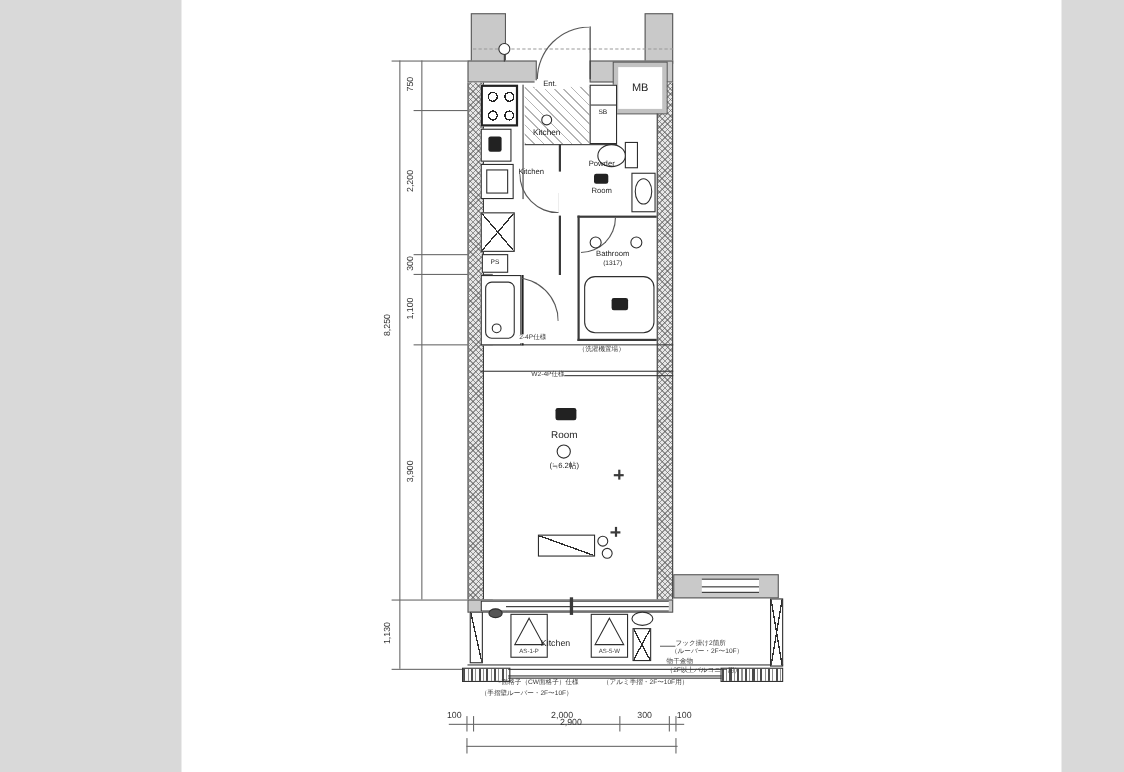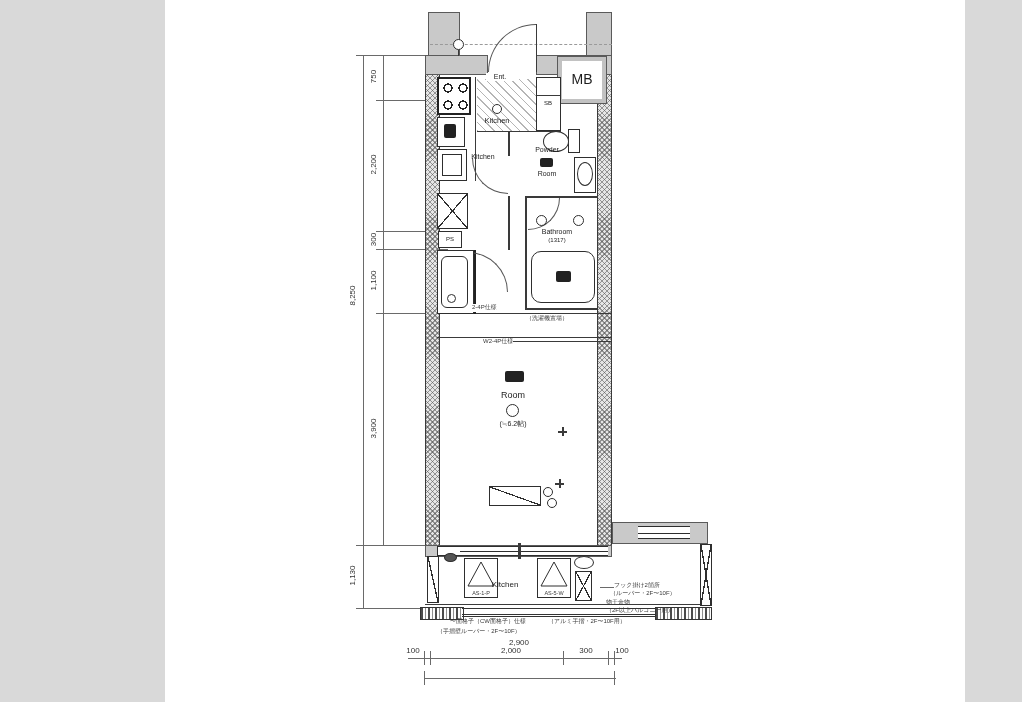--- a/index.html
+++ b/index.html
@@ -75,34 +75,34 @@
 <div class="a dln" style="left:563px;top:651px;width:1px;height:14px"></div>
 <div class="a dln" style="left:608px;top:651px;width:1px;height:14px"></div>
 <div class="a dln" style="left:614px;top:651px;width:1px;height:14px"></div>
 <div class="a dln" style="left:424px;top:671px;width:1px;height:14px"></div>
 <div class="a dln" style="left:614px;top:671px;width:1px;height:14px"></div>
 
 <div class="a hd" style="left:401px;top:646px;width:24px">100</div>
 <div class="a hd" style="left:491px;top:646px;width:40px">2,000</div>
 <div class="a hd" style="left:571px;top:646px;width:30px">300</div>
 <div class="a hd" style="left:610px;top:646px;width:24px">100</div>
-<div class="a hd" style="left:499px;top:638px;width:40px">2,900</div>
+<div class="a hd" style="left:499px;top:652px;width:40px">2,900</div>
 
 <div class="a wall" style="left:428px;top:12px;width:32px;height:46px"></div>
 <div class="a wall" style="left:586px;top:12px;width:26px;height:46px"></div>
 <div class="a wall" style="left:425px;top:55px;width:63px;height:20px"></div>
 <div class="a wall" style="left:536px;top:55px;width:76px;height:20px"></div>
 <div class="a wallx" style="left:425px;top:75px;width:15px;height:470px"></div>
 <div class="a wallx" style="left:597px;top:75px;width:15px;height:470px"></div>
 <div class="a wallh" style="left:425px;top:545px;width:187px;height:12px"></div>
 <div class="a wallh" style="left:612px;top:522px;width:96px;height:22px"></div>
 <div class="a dash" style="left:430px;top:44px;width:182px;height:0"></div>
 
 <div class="a mb" style="left:558px;top:57px;width:48px;height:46px">
-  <span class="t" style="font-size:14px">MB</span>
+  <span class="t" style="font-size:10px">MB</span>
 </div>
 
 <div class="a arcTL" style="left:488px;top:24px;width:48px;height:48px"></div>
 <div class="a ln" style="left:536px;top:24px;width:1px;height:48px"></div>
 <div class="a circ" style="left:453px;top:39px;width:11px;height:11px"></div>
 <div class="a ln" style="left:458px;top:50px;width:1px;height:6px"></div>
 
 <div class="a hatch" style="left:477px;top:79px;width:59px;height:52px"></div>
 <div class="a t" style="left:486px;top:73px;width:28px;font-size:7px;background:#fff">Ent.</div>
 <div class="a box" style="left:536px;top:77px;width:25px;height:54px"></div>

